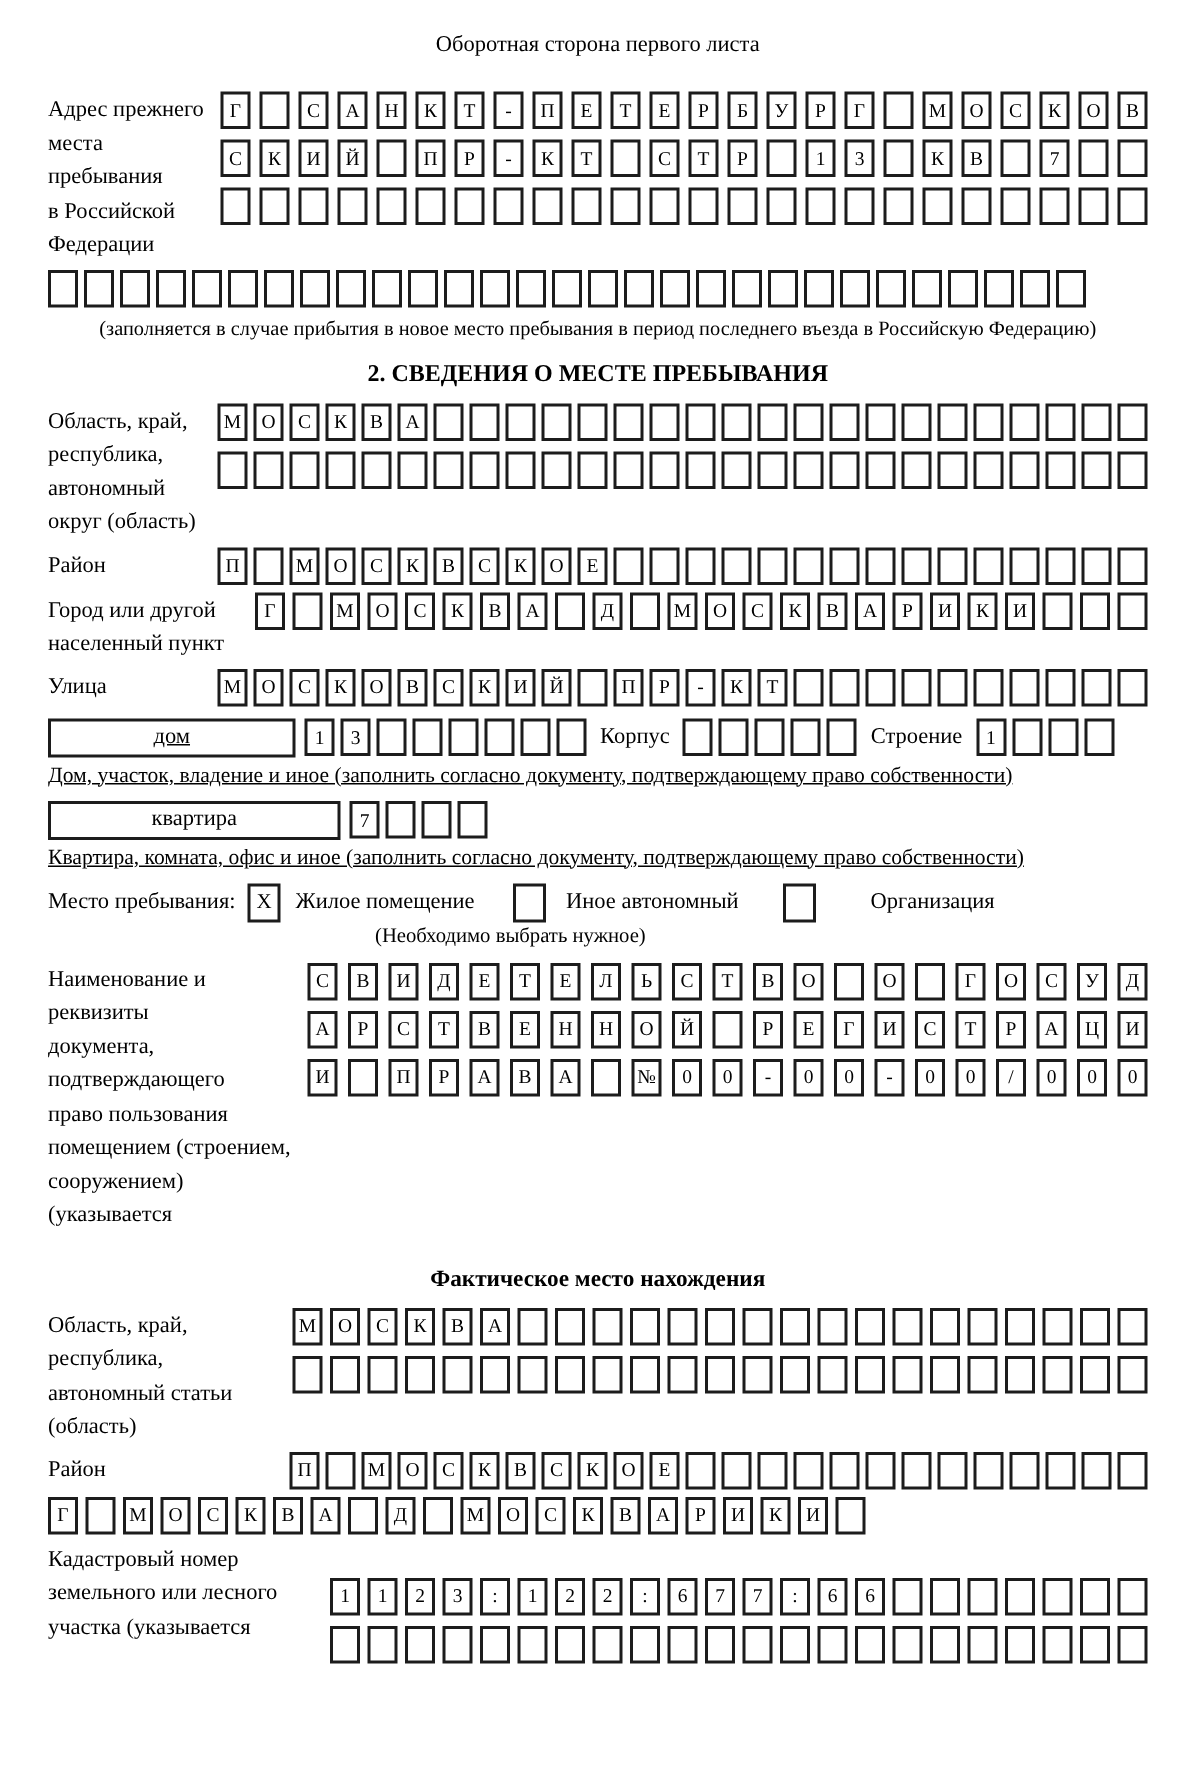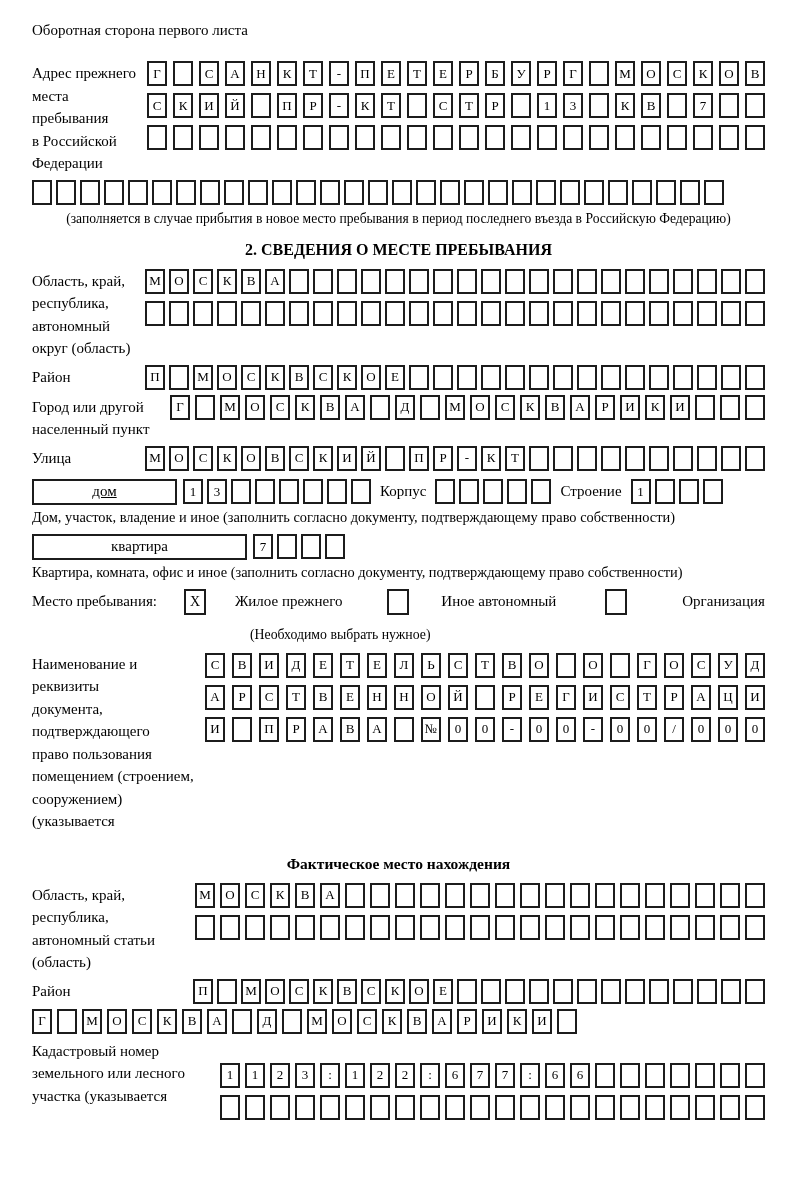--- a/index.html
+++ b/index.html
@@ -4,21 +4,21 @@
 <style>
   * { box-sizing: border-box; margin: 0; padding: 0; }
   html,body { background: #ffffff; }
   body {
     width: 800px; height: 1180px; overflow: hidden;
     font-family: "Liberation Serif", "DejaVu Serif", serif;
     color: #000; font-size: 15px; position: relative;
   }
   .page { padding: 12px 35px 0 32px; }
 
-  .top-note { text-align: left; font-size: 15px; margin-top: 10px; }
+  .top-note { text-align: center; font-size: 15px; margin-top: 10px; }
 
   .cells { display: flex; justify-content: flex-end; gap: 4px; }
   .cells.g5 { gap: 5px; } .cells.g6 { gap: 6px; } .cells.g7 { gap: 7px; }
   .cells.left { justify-content: flex-start; }
   .cell {
     flex: 0 0 20px; width: 20px; height: 25px;
     border: 2px solid #1c1c1c; display: flex; align-items: center; justify-content: center;
     font-size: 13px; background: #fff;
   }
   .cellcol { display: flex; flex-direction: column; gap: 7px; }
@@ -27,25 +27,25 @@
   .frow .lbl { flex: 1 1 auto; line-height: 1.5; padding-top: 1px; }
   .frow .cwrap { flex: 0 0 auto; }
 
   .center-note { text-align: center; font-size: 13.6px; margin-top: 6px; }
   .sec-title { text-align: center; font-weight: bold; font-size: 16px; margin: 14px 0 10px 0; }
   .sub-title { text-align: center; font-weight: bold; font-size: 15.5px; margin: 22px 0 8px 0; }
 
   .widebox { height: 26px; border: 2px solid #1c1c1c; display: flex; align-items: center; justify-content: center; font-size: 15px; }
   .domrow { display: flex; align-items: center; gap: 6px; margin: 8px 0 2px 0; }
   .inline-lbl { padding: 0 3px; white-space: nowrap; }
-  .left-note { font-size: 14.4px; margin: 4px 0 8px 0; }
-
-  .mesto-row { display: flex; align-items: center; margin-top: 6px; justify-content: space-between; }
+  .left-note { font-size: 14.4px; margin: 4px 0 8px 0; text-decoration: underline; }
+
+  .mesto-row { display: flex; align-items: center; margin-top: 6px; }
   .chk { width: 22px; height: 26px; border: 2px solid #1c1c1c; display: flex; align-items: center; justify-content: center; font-size: 14px; }
-  .mesto-note { margin: 12px 0 10px 218px; font-size: 13.8px; }
+  .mesto-note { margin: 1px 0 10px 218px; font-size: 13.8px; }
 
   .doc-block { display: flex; align-items: flex-start; margin-top: 6px; }
   .doc-block .lbl { flex: 1 1 auto; line-height: 1.5; }
 </style>
 </head>
 <body>
 
 <div class="page">
 
   <div class="top-note">Оборотная сторона первого листа</div>
@@ -331,21 +331,21 @@
         <span class="cell"></span>
         <span class="cell"></span>
         <span class="cell"></span>
         <span class="cell"></span>
         <span class="cell"></span>
         <span class="cell"></span>
       </div>
   </div>
 
   <div class="domrow">
-    <div class="widebox" style="width:145px;text-decoration:underline;">дом</div>
+    <div class="widebox" style="width:165px;text-decoration:underline;">дом</div>
     <div class="cells left">
         <span class="cell">1</span>
         <span class="cell">3</span>
         <span class="cell"></span>
         <span class="cell"></span>
         <span class="cell"></span>
         <span class="cell"></span>
         <span class="cell"></span>
         <span class="cell"></span>
       </div>
@@ -361,34 +361,34 @@
     <div class="cells left">
         <span class="cell">1</span>
         <span class="cell"></span>
         <span class="cell"></span>
         <span class="cell"></span>
       </div>
   </div>
   <div class="left-note">Дом, участок, владение и иное (заполнить согласно документу, подтверждающему право собственности)</div>
 
   <div class="domrow" style="margin-top:2px;">
-    <div class="widebox" style="width:215px;">квартира</div>
+    <div class="widebox" style="width:195px;">квартира</div>
     <div class="cells left">
         <span class="cell">7</span>
         <span class="cell"></span>
         <span class="cell"></span>
         <span class="cell"></span>
       </div>
   </div>
   <div class="left-note">Квартира, комната, офис и иное (заполнить согласно документу, подтверждающему право собственности)</div>
 
   <div class="mesto-row">
     <span>Место пребывания:</span>
     <span class="chk" style="margin-left:8px;">X</span>
-    <span style="margin-left:10px;">Жилое прежнего</span>
+    <span style="margin-left:10px;">Жилое помещение</span>
     <span class="chk" style="margin-left:26px;"></span>
     <span style="margin-left:13px;">Иное автономный</span>
     <span class="chk" style="margin-left:30px;"></span>
     <span style="margin-left:36px;">Организация</span>
   </div>
   <div class="mesto-note">(Необходимо выбрать нужное)</div>
 
   <div class="doc-block">
     <div class="lbl">
         <div>Наименование и реквизиты</div>

